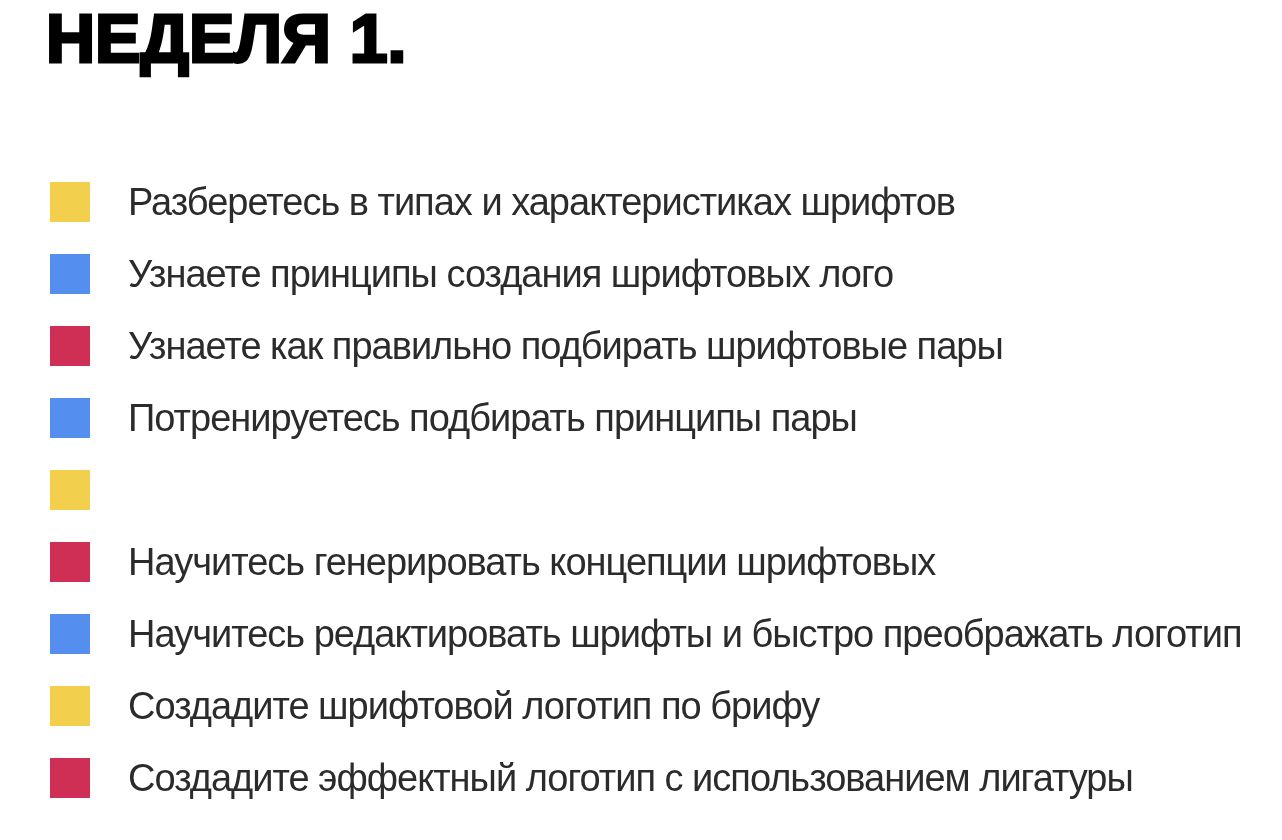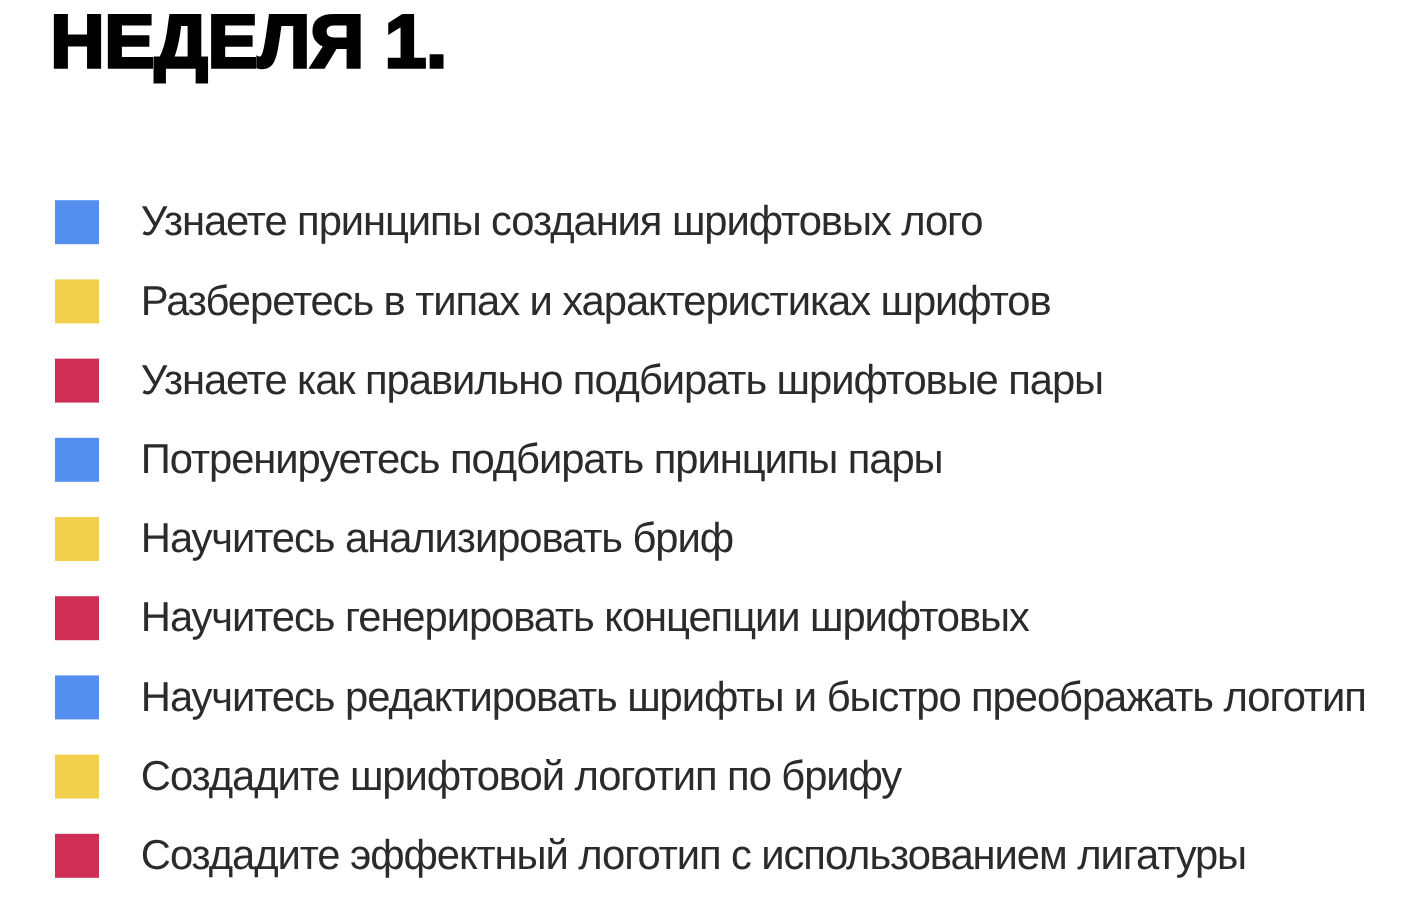--- a/index.html
+++ b/index.html
@@ -64,38 +64,37 @@
 </style>
 </head>
 <body>
 
 <div class="slide">
 
   <h1 class="slide-title">НЕДЕЛЯ 1.</h1>
 
   <ul class="goals-list">
     <li class="goal-item">
+      <span class="bullet" style="background-color: rgb(242, 207, 77);"></span>
+      <span class="goal-label">Разберетесь в типах и характеристиках шрифтов</span>
+    </li>
+    <li class="goal-item">
       <span class="bullet" style="background-color: rgb(84, 143, 240);"></span>
       <span class="goal-label">Узнаете принципы создания шрифтовых лого</span>
-    </li>
-    <li class="goal-item">
-      <span class="bullet" style="background-color: rgb(242, 207, 77);"></span>
-      <span class="goal-label">Разберетесь в типах и характеристиках шрифтов</span>
     </li>
     <li class="goal-item">
       <span class="bullet" style="background-color: rgb(208, 47, 85);"></span>
       <span class="goal-label">Узнаете как правильно подбирать шрифтовые пары</span>
     </li>
     <li class="goal-item">
       <span class="bullet" style="background-color: rgb(84, 143, 240);"></span>
       <span class="goal-label">Потренируетесь подбирать принципы пары</span>
     </li>
     <li class="goal-item">
       <span class="bullet" style="background-color: rgb(242, 207, 77);"></span>
-      <span class="goal-label">Научитесь анализировать бриф</span>
     </li>
     <li class="goal-item">
       <span class="bullet" style="background-color: rgb(208, 47, 85);"></span>
       <span class="goal-label">Научитесь генерировать концепции шрифтовых</span>
     </li>
     <li class="goal-item">
       <span class="bullet" style="background-color: rgb(84, 143, 240);"></span>
       <span class="goal-label">Научитесь редактировать шрифты и быстро преображать логотип</span>
     </li>
     <li class="goal-item">

